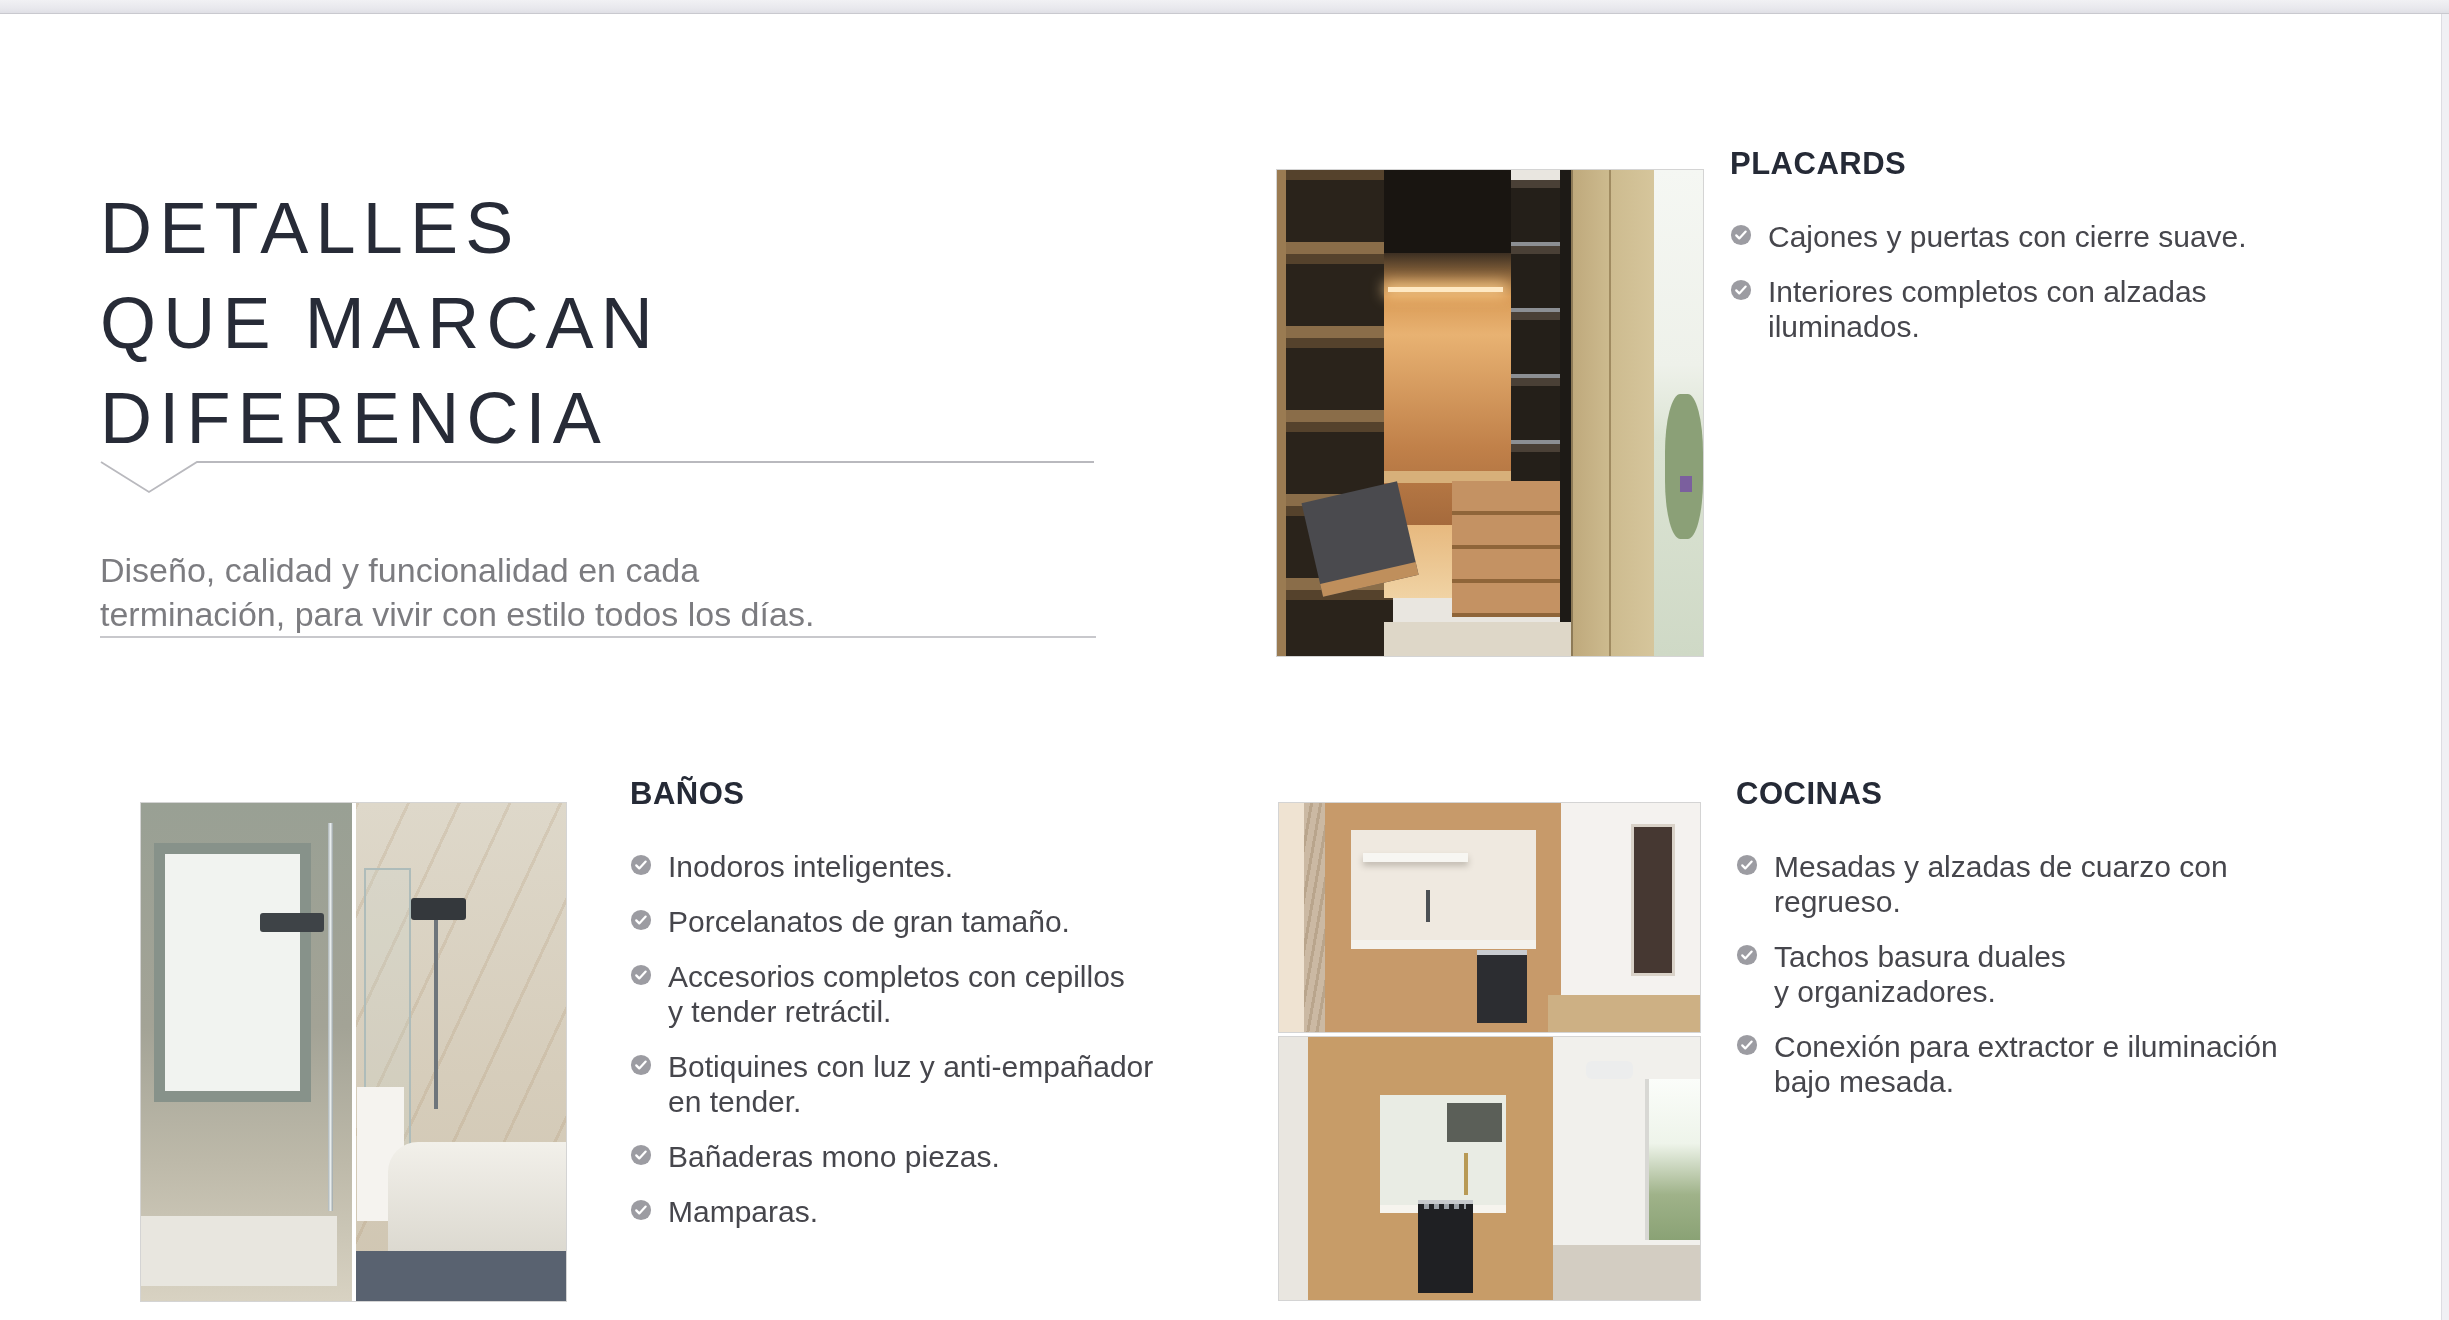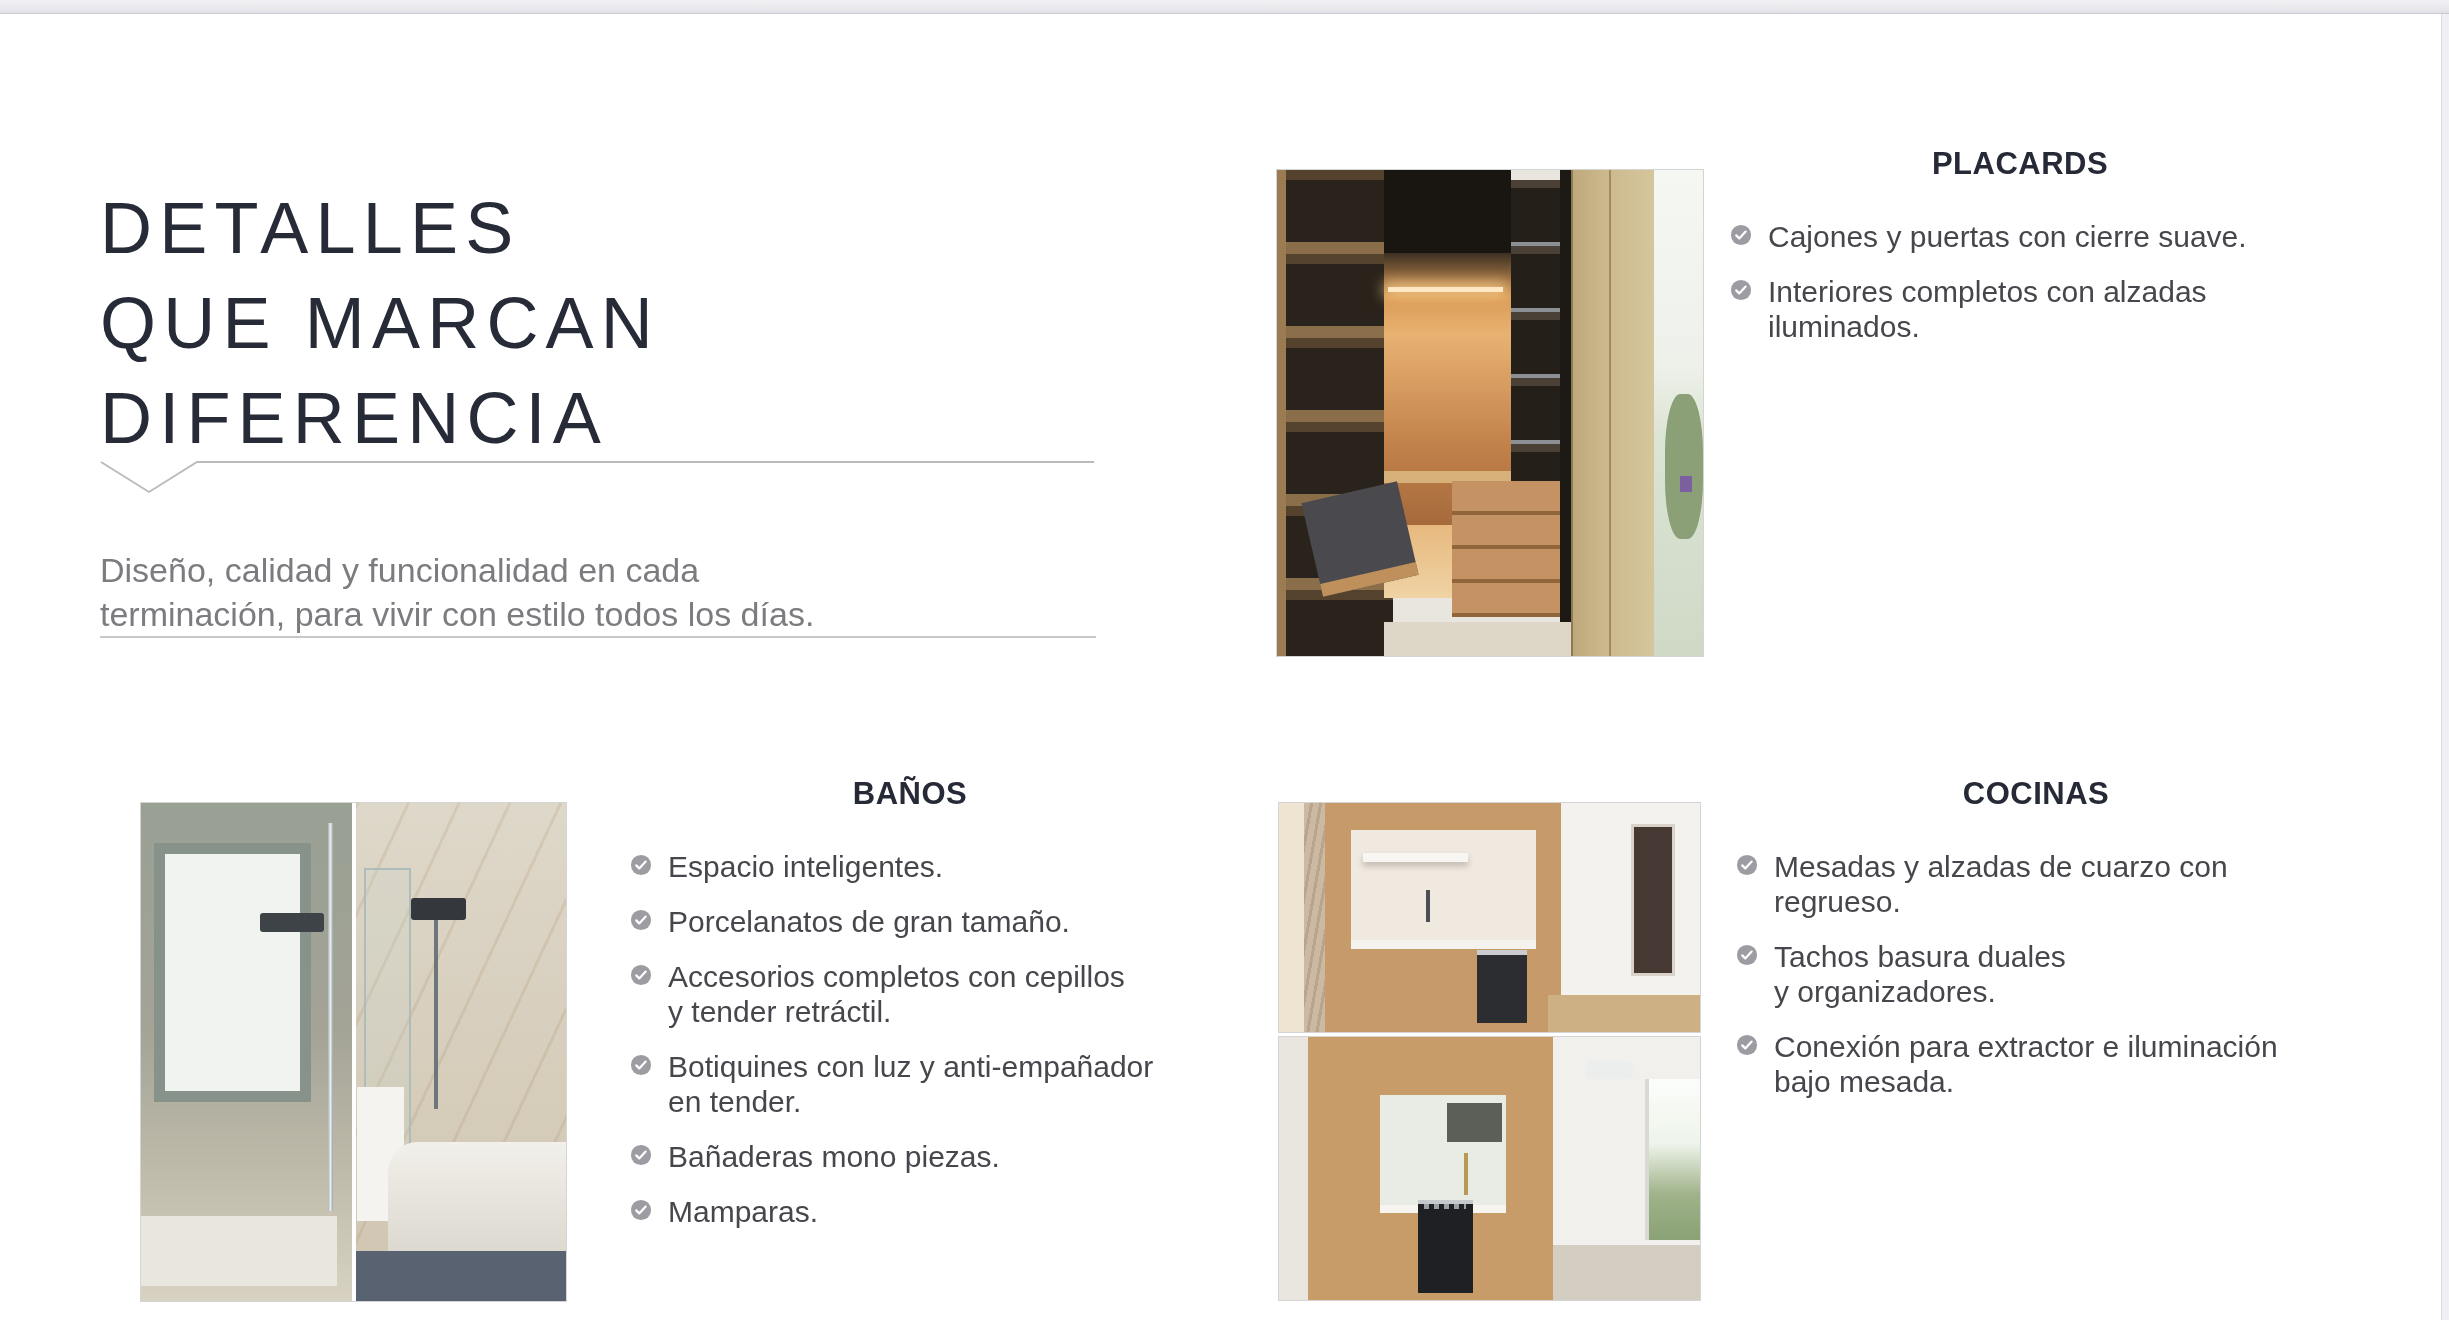--- a/index.html
+++ b/index.html
@@ -28,21 +28,21 @@
   .hero-subtitle{
     position:absolute;left:100px;top:514px;width:960px;
     font-size:34px;line-height:44px;font-weight:400;color:#7c7c80;white-space:pre-line;
   }
   .rule{position:absolute;left:100px;top:636px;width:996px;height:2px;background:#c8c8cc;}
 
   
   .feature{position:absolute;}
   .feature h2{
     margin:0 0 36px 0;font-size:31px;line-height:38px;font-weight:700;
-    letter-spacing:.5px;color:#252a36;text-align:center;
+    letter-spacing:.5px;color:#252a36;
   }
   .item{display:flex;gap:16px;margin-bottom:20px;}
   .item .check{flex:0 0 22px;width:22px;height:22px;margin-top:5px;}
   .item .txt{
     font-size:30px;line-height:35px;color:#46464c;white-space:pre-line;
   }
   .sec-placards{left:1730px;top:145px;width:580px;}
   .sec-banos{left:630px;top:775px;width:560px;}
   .sec-cocinas{left:1736px;top:775px;width:600px;}
 
@@ -207,21 +207,21 @@
 
   <section class="feature sec-banos">
     <h2>BAÑOS</h2>
     <div class="item">
       <span class="check">
         <svg viewBox="0 0 24 24" width="22" height="22">
             <circle cx="12" cy="12" r="11" fill="#9c9ca2"></circle>
             <path d="M6.8 12.4l3.3 3.3 7-7.4" fill="none" stroke="#fff" stroke-width="2.4" stroke-linecap="round" stroke-linejoin="round"></path>
           </svg>
       </span>
-      <span class="txt">Espacio inteligentes.</span>
+      <span class="txt">Inodoros inteligentes.</span>
     </div>
     <div class="item">
       <span class="check">
         <svg viewBox="0 0 24 24" width="22" height="22">
             <circle cx="12" cy="12" r="11" fill="#9c9ca2"></circle>
             <path d="M6.8 12.4l3.3 3.3 7-7.4" fill="none" stroke="#fff" stroke-width="2.4" stroke-linecap="round" stroke-linejoin="round"></path>
           </svg>
       </span>
       <span class="txt">Porcelanatos de gran tamaño.</span>
     </div>

